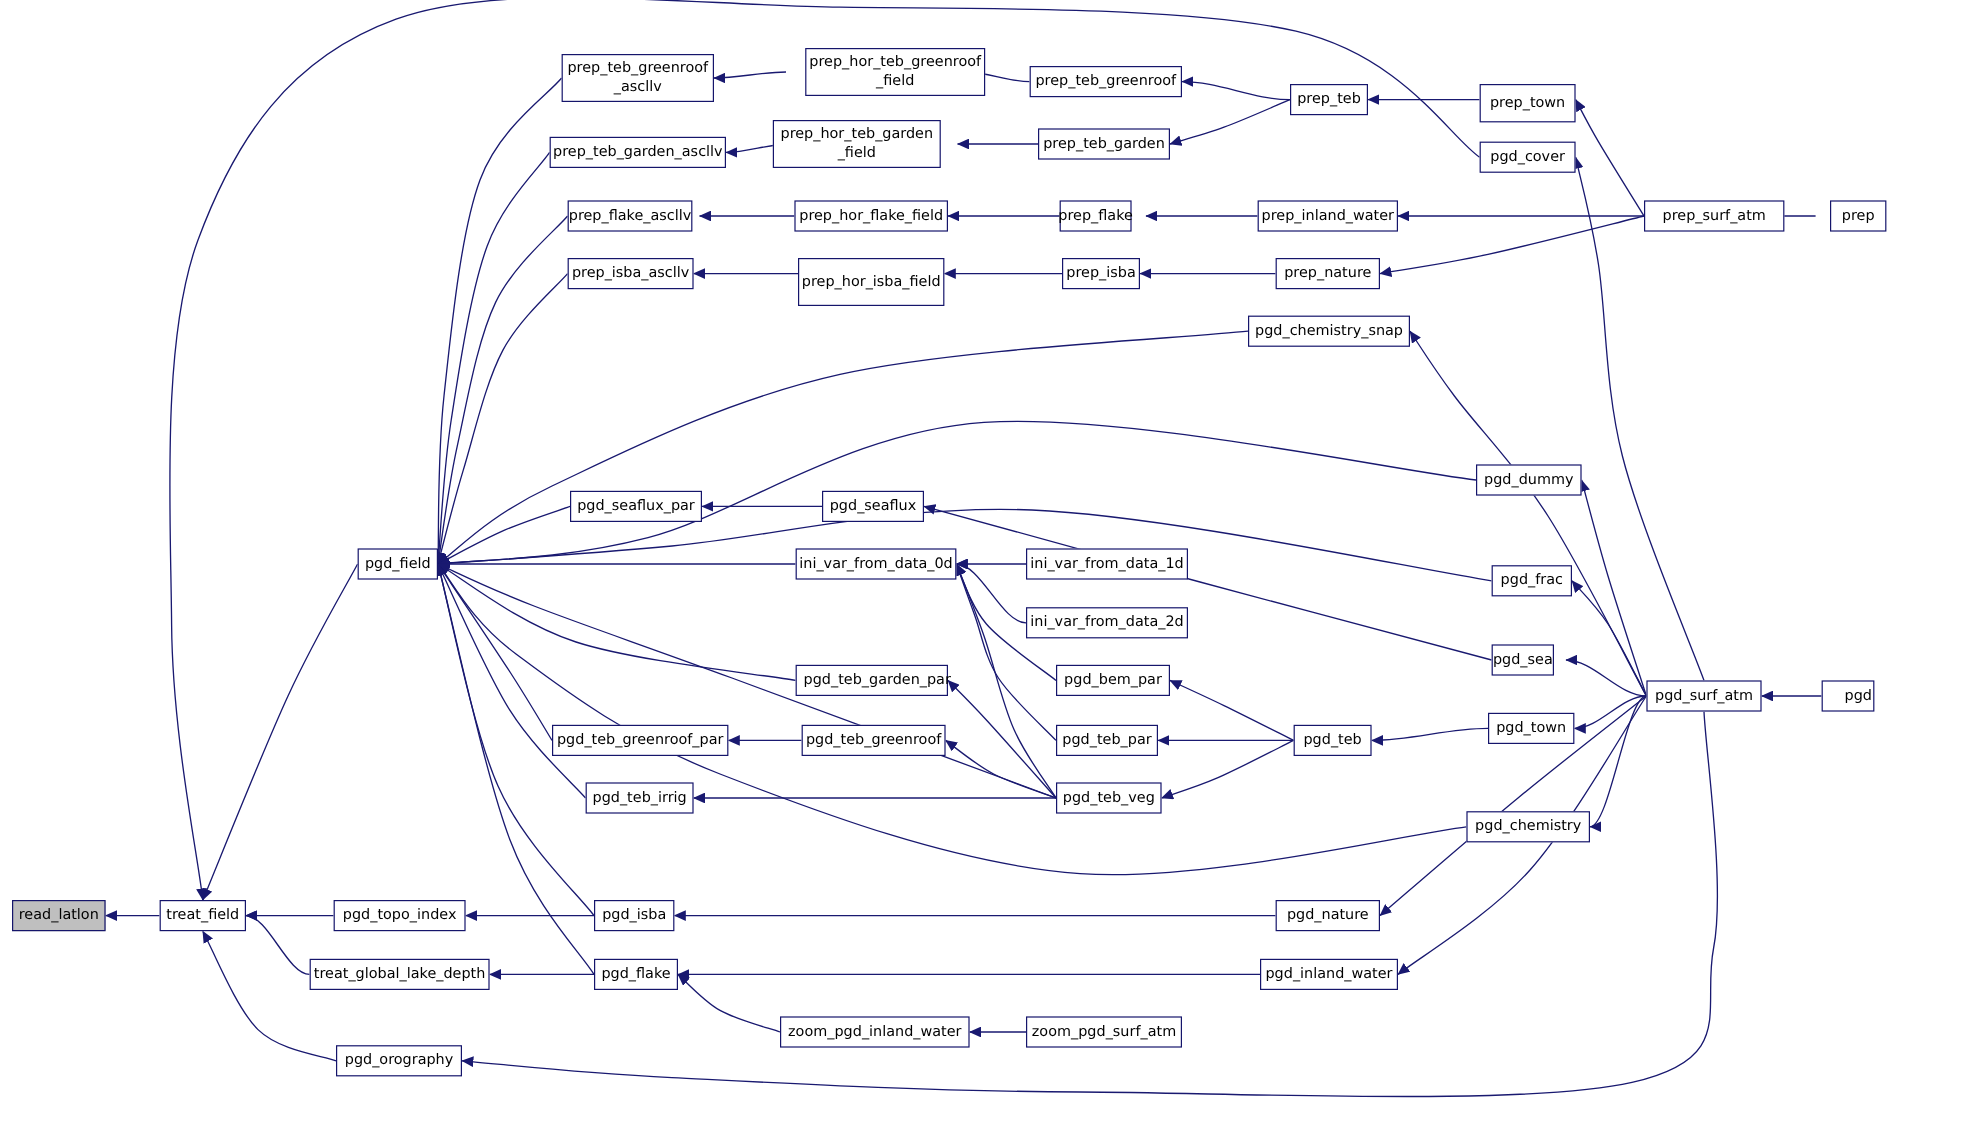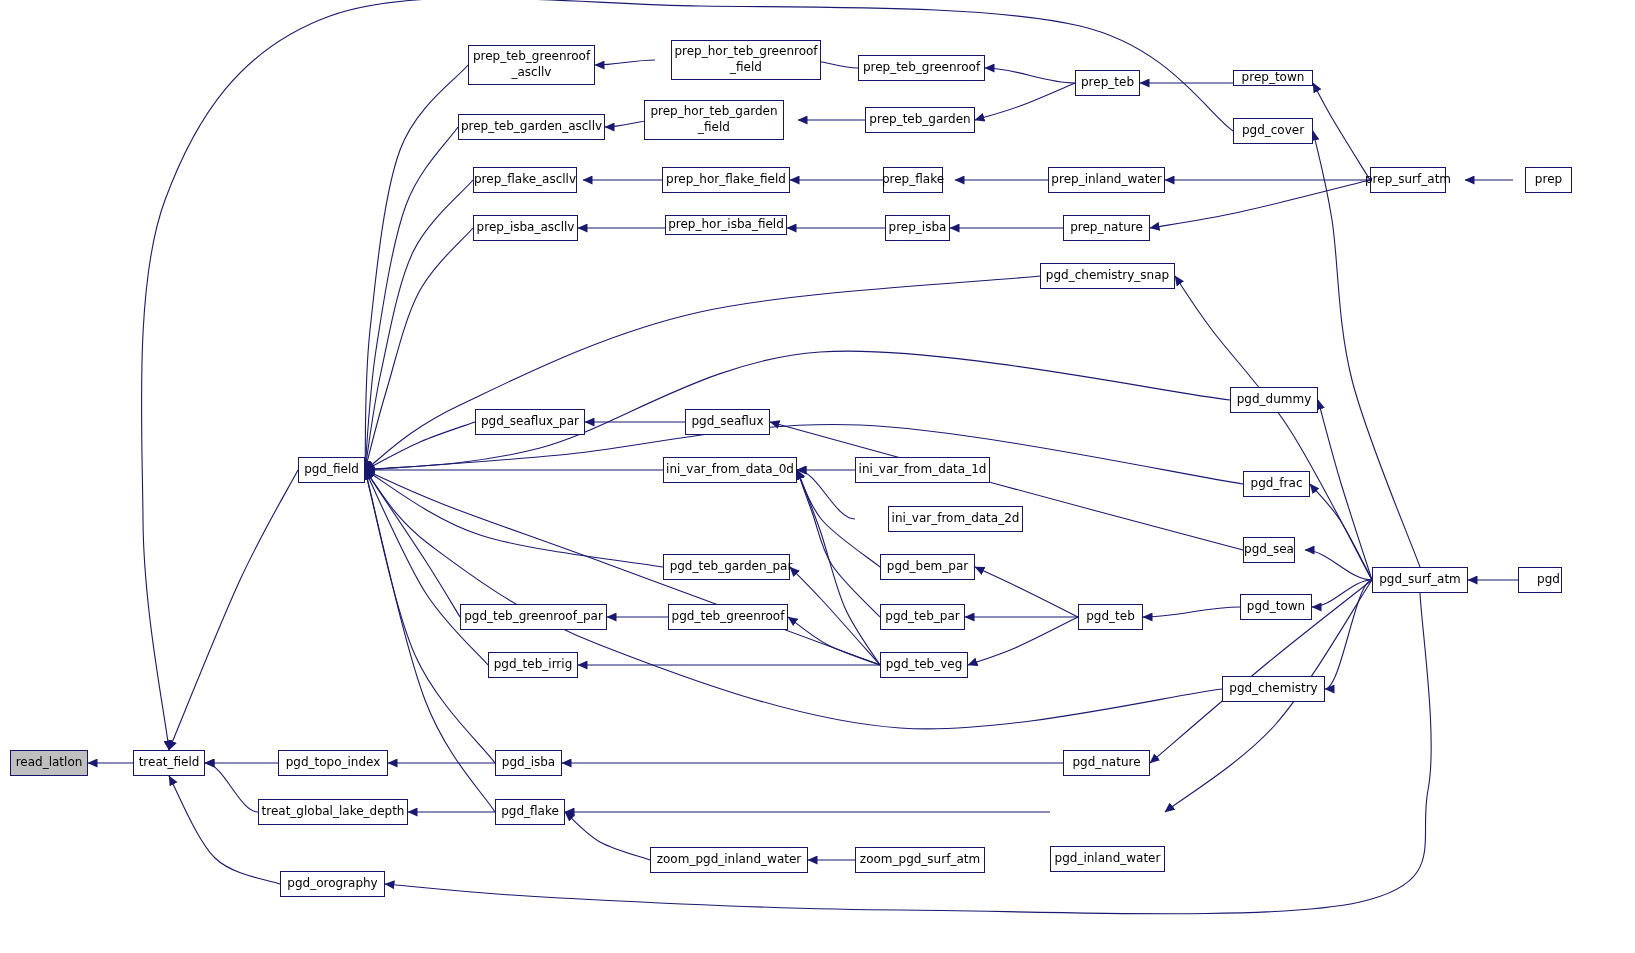--- a/index.html
+++ b/index.html
@@ -119,60 +119,60 @@
     </svg>
 
 <div class="node highlight" style="left: 10px; top: 750px; width: 78px; height: 26px;">read_latlon</div>
     <div class="node" style="left: 133px; top: 750px; width: 72px; height: 26px;">treat_field</div>
     <div class="node" style="left: 468px; top: 45px; width: 127px; height: 40px;">prep_teb_greenroof
 _ascllv</div>
     <div class="node" style="left: 655px; top: 40px; width: 150px; height: 40px; margin-left: 16px;">prep_hor_teb_greenroof
 _field</div>
     <div class="node" style="left: 858px; top: 55px; width: 127px; height: 26px;">prep_teb_greenroof</div>
     <div class="node" style="left: 1075px; top: 70px; width: 65px; height: 26px;">prep_teb</div>
-    <div class="node" style="left: 1233px; top: 70px; width: 80px; height: 16px;">prep_town</div>
+    <div class="node" style="left: 1233px; top: 70px; width: 80px; height: 32px;">prep_town</div>
     <div class="node" style="left: 1233px; top: 118px; width: 80px; height: 26px;">pgd_cover</div>
     <div class="node" style="left: 458px; top: 114px; width: 147px; height: 26px;">prep_teb_garden_ascllv</div>
     <div class="node" style="left: 644px; top: 100px; width: 140px; height: 40px;">prep_hor_teb_garden
 _field</div>
     <div class="node" style="left: 865px; top: 107px; width: 110px; height: 26px;">prep_teb_garden</div>
     <div class="node" style="left: 473px; top: 167px; width: 104px; height: 26px;">prep_flake_ascllv</div>
     <div class="node" style="left: 662px; top: 167px; width: 128px; height: 26px;">prep_hor_flake_field</div>
     <div class="node" style="left: 883px; top: 167px; width: 60px; height: 26px;">prep_flake</div>
     <div class="node" style="left: 1048px; top: 167px; width: 117px; height: 26px;">prep_inland_water</div>
-    <div class="node" style="left: 1370px; top: 167px; width: 76px; height: 26px;">prep_surf_atm</div>
+    <div class="node" style="left: 1370px; top: 167px; width: 117px; height: 26px;">prep_surf_atm</div>
     <div class="node" style="left: 1513px; top: 167px; width: 47px; height: 26px; margin-left: 12px;">prep</div>
     <div class="node" style="left: 473px; top: 215px; width: 105px; height: 26px;">prep_isba_ascllv</div>
-    <div class="node" style="left: 665px; top: 215px; width: 122px; height: 20px;">prep_hor_isba_field</div>
+    <div class="node" style="left: 665px; top: 215px; width: 122px; height: 40px;">prep_hor_isba_field</div>
     <div class="node" style="left: 885px; top: 215px; width: 65px; height: 26px;">prep_isba</div>
     <div class="node" style="left: 1063px; top: 215px; width: 87px; height: 26px;">prep_nature</div>
     <div class="node" style="left: 1040px; top: 263px; width: 135px; height: 26px;">pgd_chemistry_snap</div>
     <div class="node" style="left: 1230px; top: 387px; width: 88px; height: 26px;">pgd_dummy</div>
     <div class="node" style="left: 475px; top: 409px; width: 110px; height: 26px;">pgd_seaflux_par</div>
     <div class="node" style="left: 685px; top: 409px; width: 85px; height: 26px;">pgd_seaflux</div>
     <div class="node" style="left: 298px; top: 457px; width: 67px; height: 26px;">pgd_field</div>
     <div class="node" style="left: 663px; top: 457px; width: 134px; height: 26px;">ini_var_from_data_0d</div>
     <div class="node" style="left: 855px; top: 457px; width: 135px; height: 26px;">ini_var_from_data_1d</div>
-    <div class="node" style="left: 888px; top: 506px; width: 135px; height: 26px;">ini_var_from_data_2d</div>
+    <div class="node" style="left: 855px; top: 506px; width: 135px; height: 26px;">ini_var_from_data_2d</div>
     <div class="node" style="left: 1243px; top: 471px; width: 67px; height: 26px;">pgd_frac</div>
     <div class="node" style="left: 1243px; top: 537px; width: 52px; height: 26px;">pgd_sea</div>
     <div class="node" style="left: 663px; top: 554px; width: 127px; height: 26px; padding-left: 12px;">pgd_teb_garden_par</div>
     <div class="node" style="left: 880px; top: 554px; width: 95px; height: 26px;">pgd_bem_par</div>
     <div class="node" style="left: 1372px; top: 567px; width: 96px; height: 26px;">pgd_surf_atm</div>
     <div class="node" style="left: 1518px; top: 567px; width: 44px; height: 26px; padding-left: 20px;">pgd</div>
     <div class="node" style="left: 460px; top: 604px; width: 147px; height: 26px;">pgd_teb_greenroof_par</div>
     <div class="node" style="left: 668px; top: 604px; width: 120px; height: 26px;">pgd_teb_greenroof</div>
     <div class="node" style="left: 880px; top: 604px; width: 85px; height: 26px;">pgd_teb_par</div>
     <div class="node" style="left: 1078px; top: 604px; width: 65px; height: 26px;">pgd_teb</div>
     <div class="node" style="left: 1240px; top: 594px; width: 72px; height: 26px;">pgd_town</div>
     <div class="node" style="left: 488px; top: 652px; width: 90px; height: 26px;">pgd_teb_irrig</div>
     <div class="node" style="left: 880px; top: 652px; width: 88px; height: 26px;">pgd_teb_veg</div>
     <div class="node" style="left: 1222px; top: 676px; width: 103px; height: 26px;">pgd_chemistry</div>
     <div class="node" style="left: 278px; top: 750px; width: 110px; height: 26px;">pgd_topo_index</div>
     <div class="node" style="left: 495px; top: 750px; width: 67px; height: 26px;">pgd_isba</div>
     <div class="node" style="left: 1063px; top: 750px; width: 87px; height: 26px;">pgd_nature</div>
     <div class="node" style="left: 258px; top: 799px; width: 150px; height: 26px;">treat_global_lake_depth</div>
     <div class="node" style="left: 495px; top: 799px; width: 70px; height: 26px;">pgd_flake</div>
-    <div class="node" style="left: 1050px; top: 799px; width: 115px; height: 26px; margin-top: 47px;">pgd_inland_water</div>
+    <div class="node" style="left: 1050px; top: 799px; width: 115px; height: 26px;">pgd_inland_water</div>
     <div class="node" style="left: 650px; top: 847px; width: 158px; height: 26px;">zoom_pgd_inland_water</div>
     <div class="node" style="left: 855px; top: 847px; width: 130px; height: 26px;">zoom_pgd_surf_atm</div>
     <div class="node" style="left: 280px; top: 871px; width: 105px; height: 26px;">pgd_orography</div>
   </div>
 
 </body></html>

